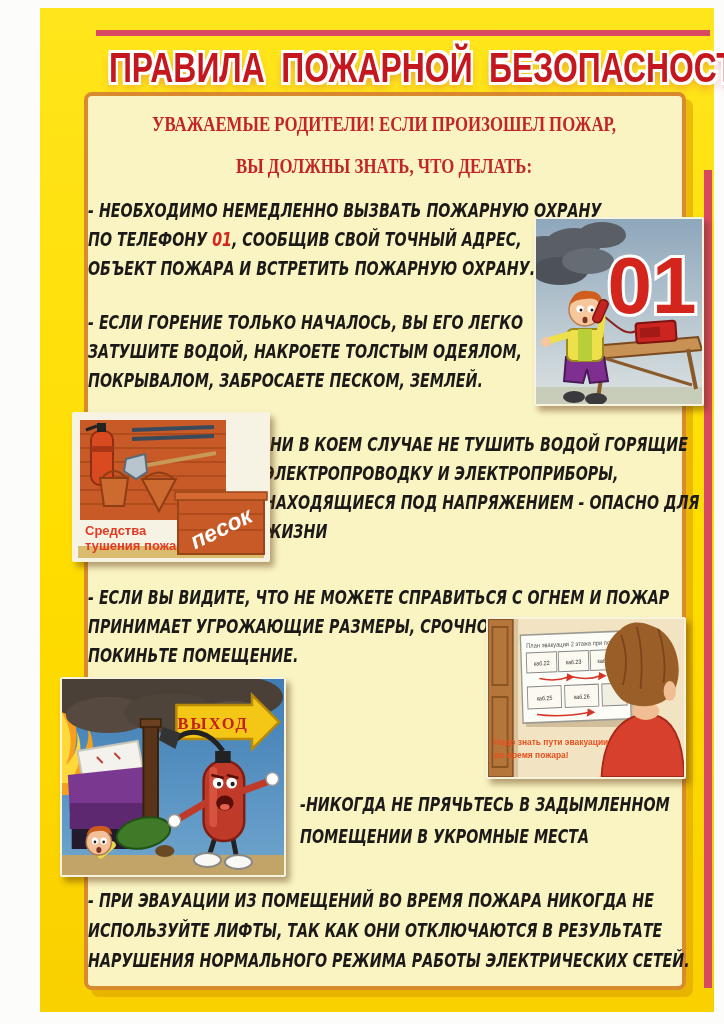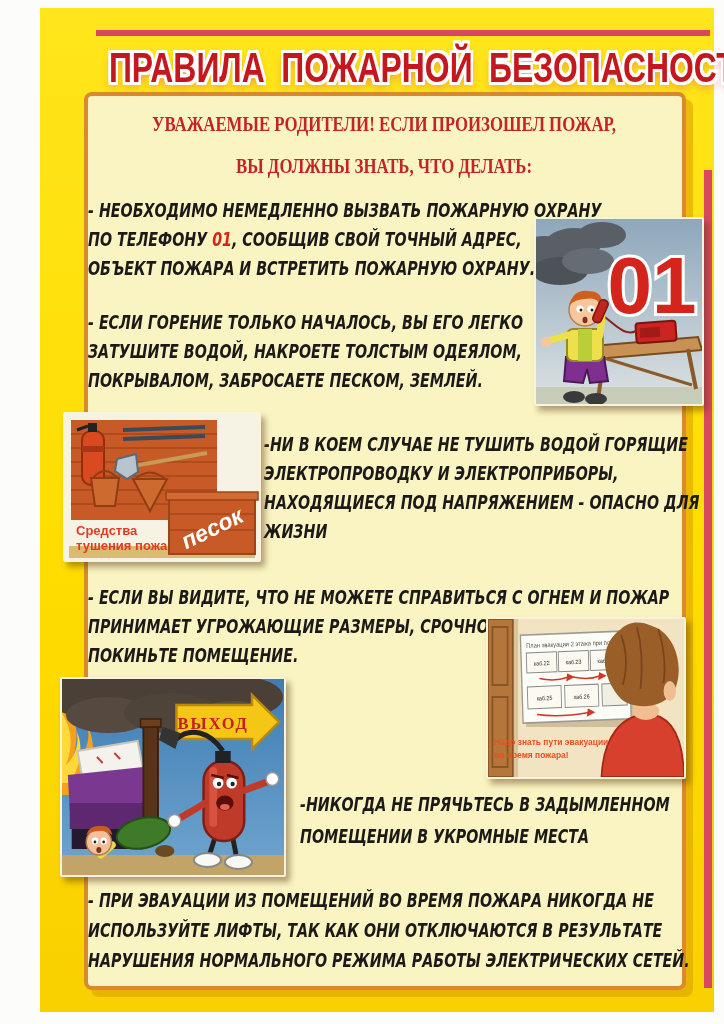--- a/index.html
+++ b/index.html
@@ -114,21 +114,21 @@
         <circle cx="44" cy="90" r="3.6" fill="#fff"></circle>
           <circle cx="55" cy="90" r="3.6" fill="#fff"></circle>
         <circle cx="45" cy="91" r="1.5" fill="#222"></circle>
           <circle cx="56" cy="91" r="1.5" fill="#222"></circle>
         <ellipse cx="49" cy="101" rx="2.5" ry="3.2" fill="#7a3420"></ellipse>
         <rect x="60" y="80" width="9" height="24" rx="4" fill="#c22420" stroke="#7e1410" stroke-width="1.5" transform="rotate(24 64 92)"></rect>
       </g>
     </svg>
   </div>
 
-  <div class="pic" style="left:63px;top:412px;">
+  <div class="pic" style="left:72px;top:412px;">
     <svg width="194" height="146" viewBox="0 0 194 146" xmlns="http://www.w3.org/2000/svg" preserveAspectRatio="none">
       <rect x="0" y="0" width="194" height="146" fill="#f7f3e4"></rect>
       <g>
         <rect x="6" y="6" width="146" height="100" fill="#c75a26"></rect>
         <g stroke="#a84818" stroke-width="1.5">
           <line x1="6" y1="20" x2="152" y2="20"></line>
             <line x1="6" y1="34" x2="152" y2="34"></line>
           <line x1="6" y1="48" x2="152" y2="48"></line>
             <line x1="6" y1="62" x2="152" y2="62"></line>
           <line x1="6" y1="76" x2="152" y2="76"></line>

